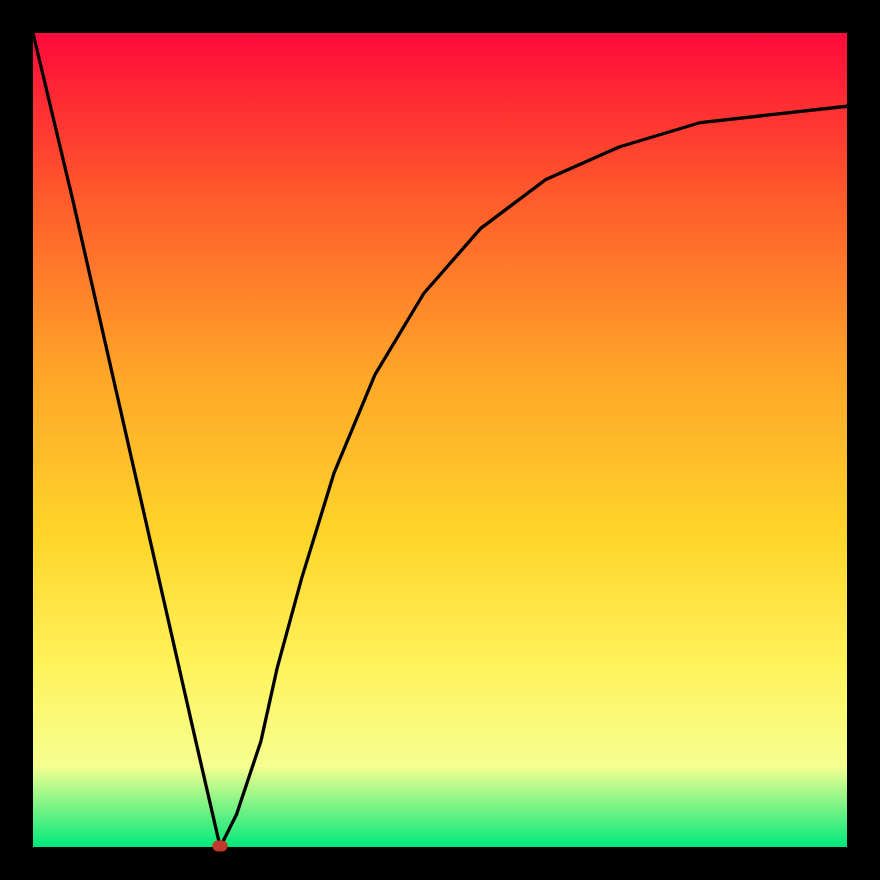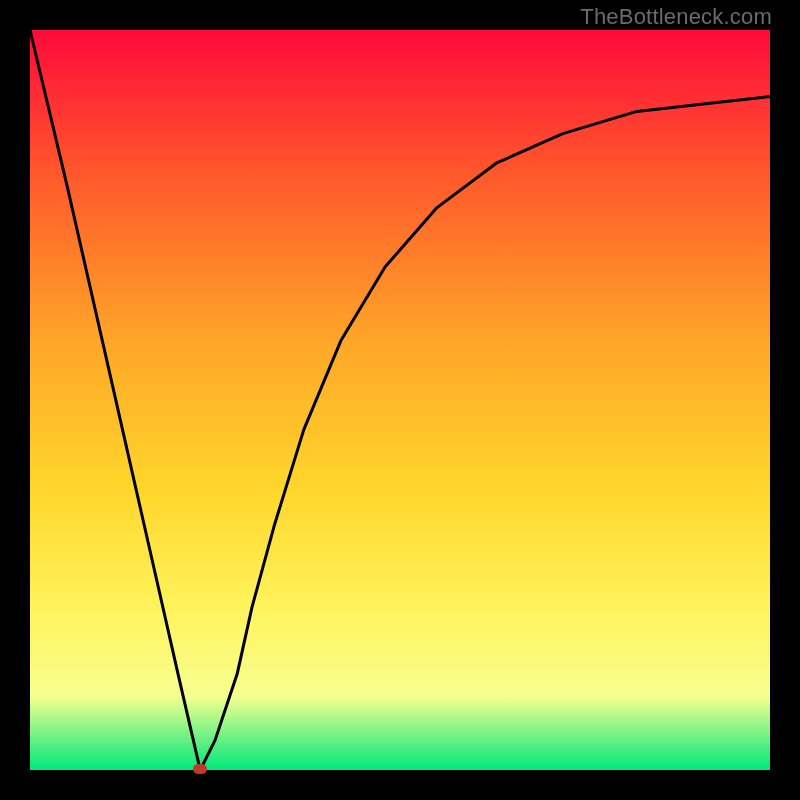--- a/index.html
+++ b/index.html
@@ -46,21 +46,20 @@
     width: 14px;
     height: 10px;
     background: #c0392b;
     border-radius: 5px;
   }
 </style>
 </head>
 <body>
 <div class="frame">
 
-  <div class="watermark">TheBottleneck.com</div>
 
   <div class="plot-area">
     <svg class="plot-bg" viewBox="0 0 740 740" preserveAspectRatio="none">
       <defs>
         <linearGradient id="bg" x1="0" y1="0" x2="0" y2="1">
           <stop id="g0" offset="0%" stop-color="#ff0a3a"></stop>
           <stop id="g1" offset="20%" stop-color="#ff5a2b"></stop>
           <stop id="g2" offset="42%" stop-color="#ffa628"></stop>
           <stop id="g3" offset="62%" stop-color="#ffd62a"></stop>
           <stop id="g4" offset="78%" stop-color="#fff35c"></stop>

